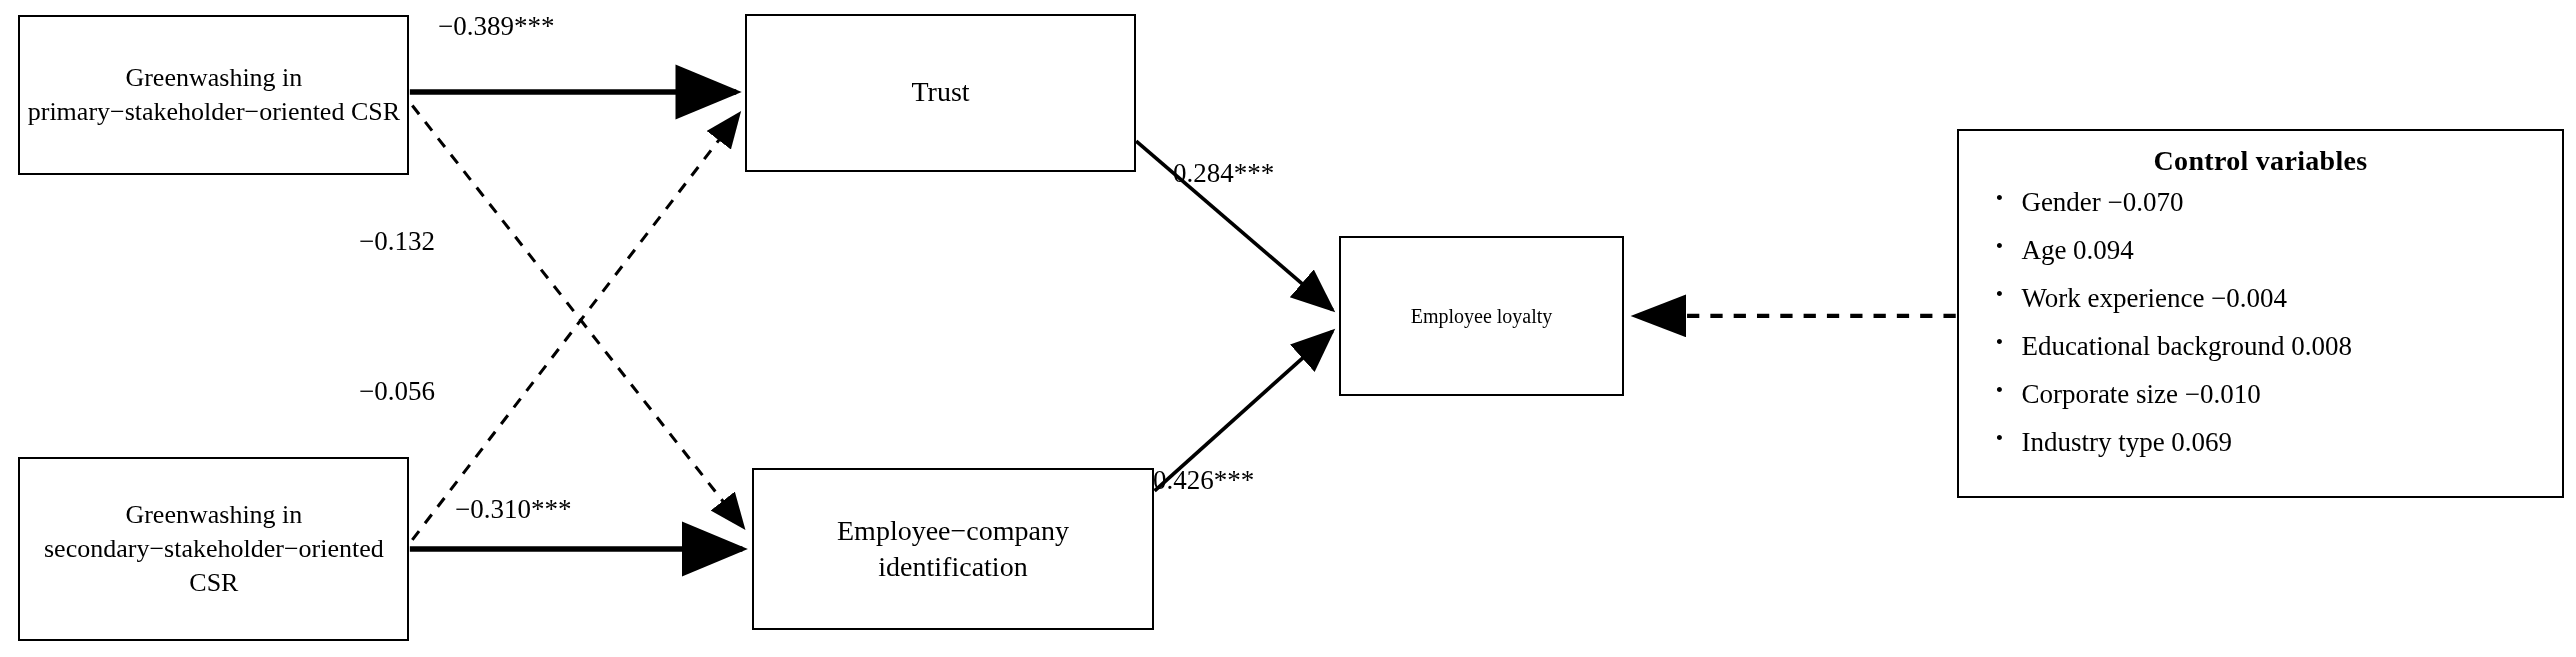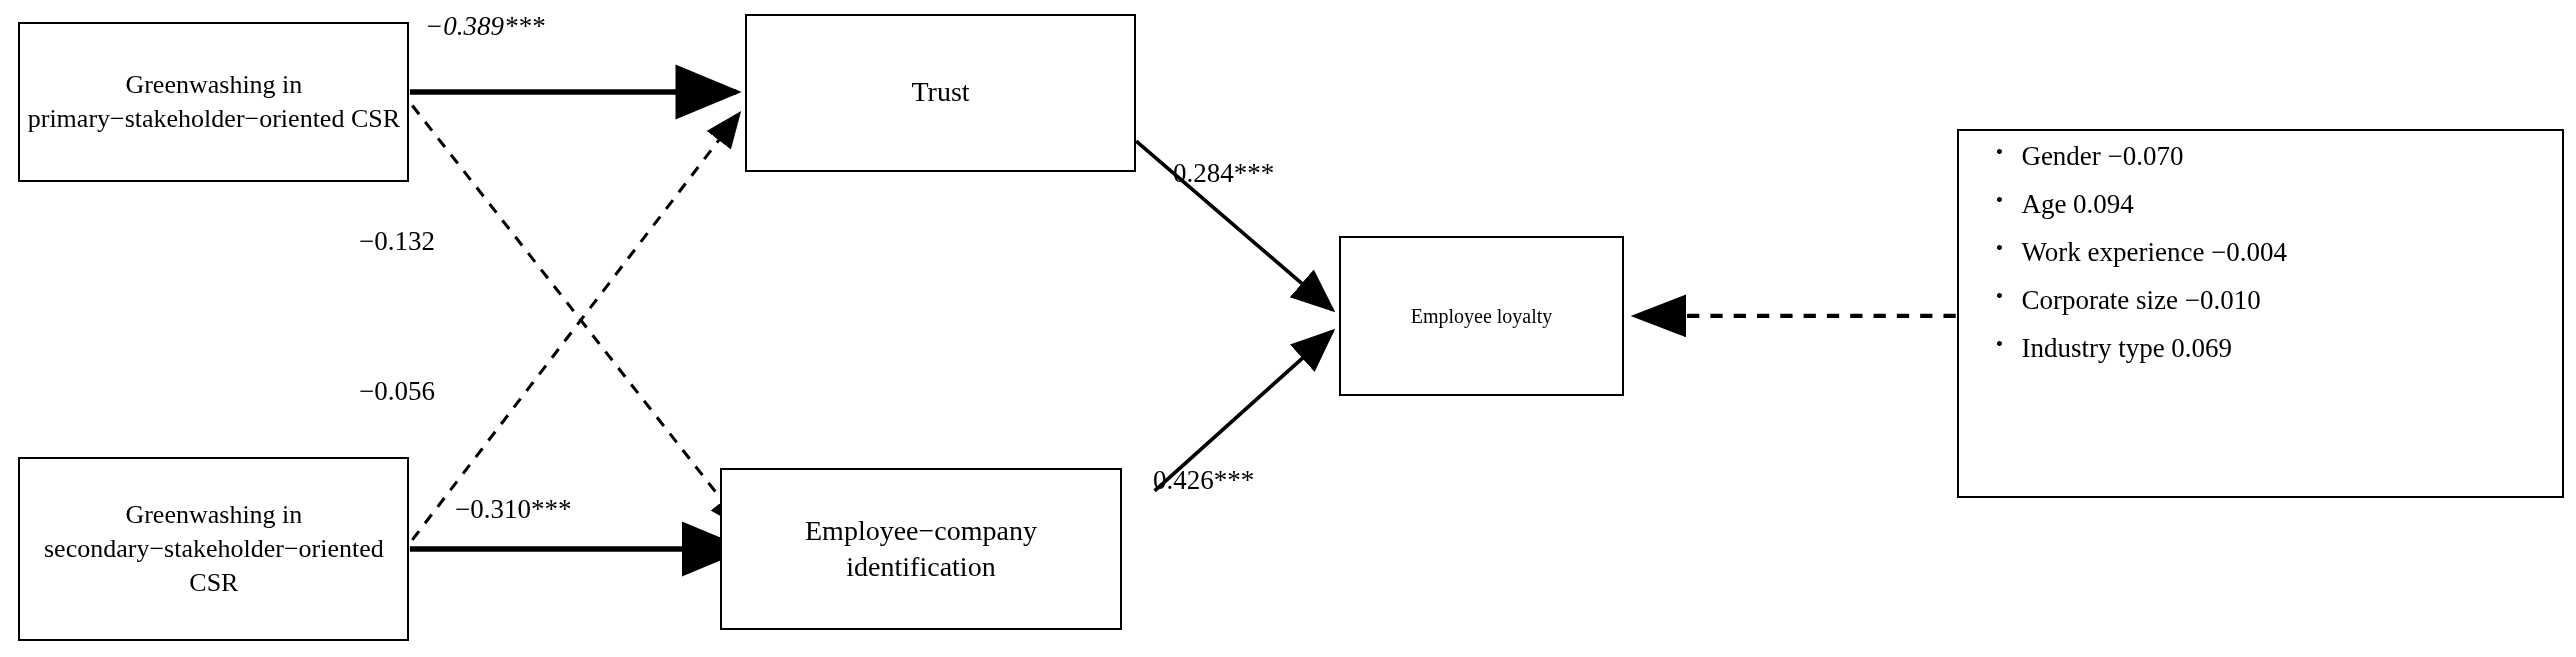--- a/index.html
+++ b/index.html
@@ -4,40 +4,40 @@
 <title>Structural Model Diagram</title>
 <style>
   html,body{margin:0;padding:0;background:#ffffff;}
   body{width:2576px;height:657px;position:relative;overflow:hidden;
        font-family:"Liberation Serif","DejaVu Serif",serif;color:#000;}
   #canvas{position:absolute;left:0;top:0;width:2576px;height:657px;}
   svg.layer{position:absolute;left:0;top:0;width:2576px;height:657px;pointer-events:none;}
   .node{position:absolute;border:2.5px solid #000;background:#fff;box-sizing:border-box;
         display:flex;align-items:center;justify-content:center;text-align:center;}
   .node .lbl{display:block;line-height:1.30;padding:0 6.1px;}
-  #node-gw-primary{left:18.4px;top:22px;width:391px;height:160px;}
+  #node-gw-primary{left:18.4px;top:15px;width:391px;height:160px;}
   #node-gw-primary .lbl{font-size:26px;}
   #node-trust{left:745px;top:13.5px;width:391px;height:158px;}
   #node-trust .lbl{font-size:28px;}
   #node-gw-secondary{left:18.4px;top:457px;width:391px;height:184px;}
   #node-gw-secondary .lbl{font-size:26px;}
-  #node-eci{left:720px;top:468px;width:402px;height:162px;}
+  #node-eci{left:752px;top:468px;width:402px;height:162px;}
   #node-eci .lbl{font-size:28px;}
   #node-loyalty{left:1339px;top:236px;width:285px;height:160px;}
   #node-loyalty .lbl{font-size:20px;}
   #node-controls{left:1957px;top:129px;width:607px;height:369px;border:2.5px solid #000;
         background:#fff;box-sizing:border-box;display:block;position:absolute;}
   #controls-title{font-size:28px;font-weight:bold;text-align:center;margin-top:13.5px;
         letter-spacing:0.3px;}
   #controls-list{list-style:none;margin:12.3px 0 0 0;padding:0 8px 0 33px;}
   #controls-list li{font-size:27px;line-height:1.0;margin-bottom:21px;position:relative;
         padding-left:29.4px;white-space:nowrap;}
   #controls-list li:before{content:"\2022";position:absolute;left:3.7px;top:-1.2px;font-size:21px;}
   .edge-label{position:absolute;font-size:27px;white-space:nowrap;background:transparent;}
-  #lbl-p1{left:425px;top:11px;font-style:italic;}
+  #lbl-p1{left:438px;top:11px;}
   #lbl-p2{left:359px;top:216px;margin-top:10px;}
   #lbl-p3{left:359px;top:376px;}
   #lbl-p4{left:455px;top:494px;}
   #lbl-p5{left:1153px;top:158px;margin-left:20px;}
   #lbl-p6{left:1153px;top:465px;}
 </style>
 </head>
 <body>
 
 <div id="canvas">
@@ -81,24 +81,26 @@
 
   <div class="node" id="node-eci">
     <span class="lbl">Employee−company identification</span>
   </div>
 
   <div class="node" id="node-loyalty">
     <span class="lbl">Employee loyalty</span>
   </div>
 
   <div id="node-controls">
+    <div id="controls-title">Control variables</div>
     <ul id="controls-list">
       <li>Gender −0.070</li>
       <li>Age 0.094</li>
       <li>Work experience  −0.004</li>
+      <li>Educational  background 0.008</li>
       <li>Corporate size −0.010</li>
       <li>Industry  type 0.069</li>
     </ul>
   </div>
 
   <span class="edge-label" id="lbl-p1">−0.389***</span>
   <span class="edge-label" id="lbl-p2">−0.132</span>
   <span class="edge-label" id="lbl-p3">−0.056</span>
   <span class="edge-label" id="lbl-p4">−0.310***</span>
   <span class="edge-label" id="lbl-p5">0.284***</span>

